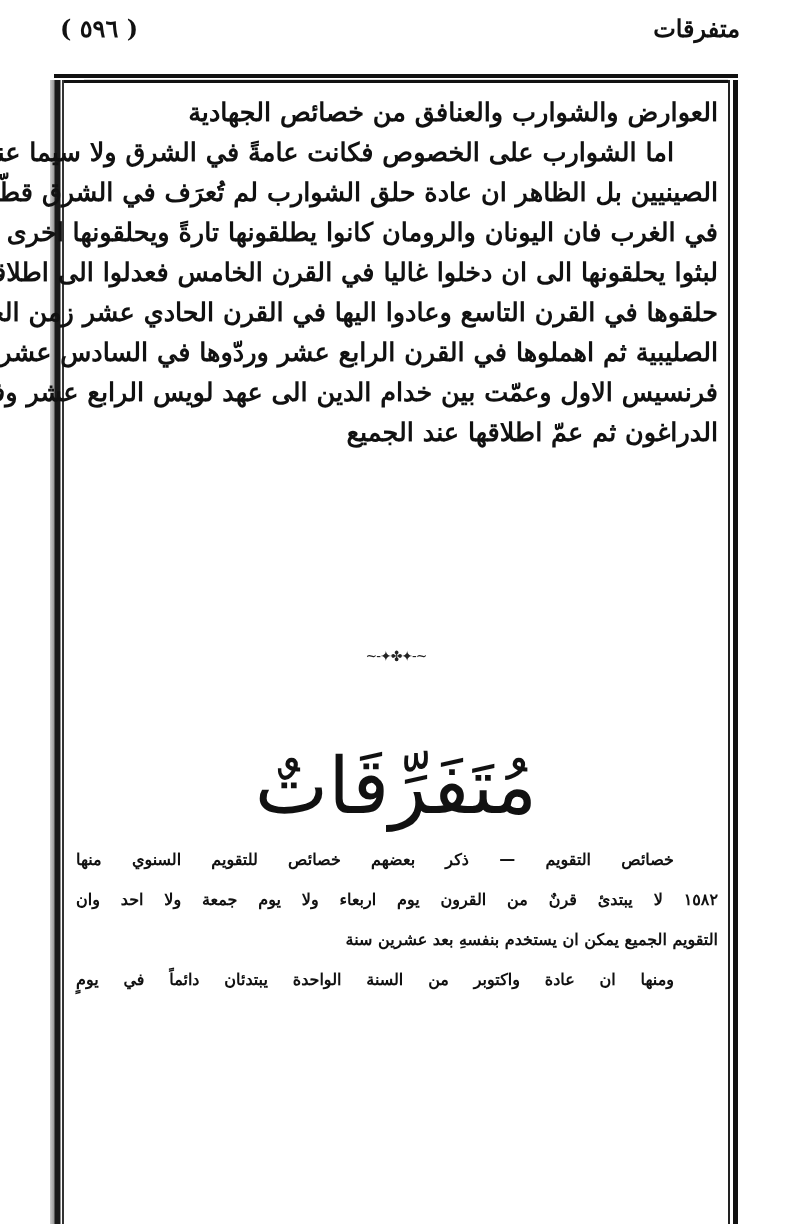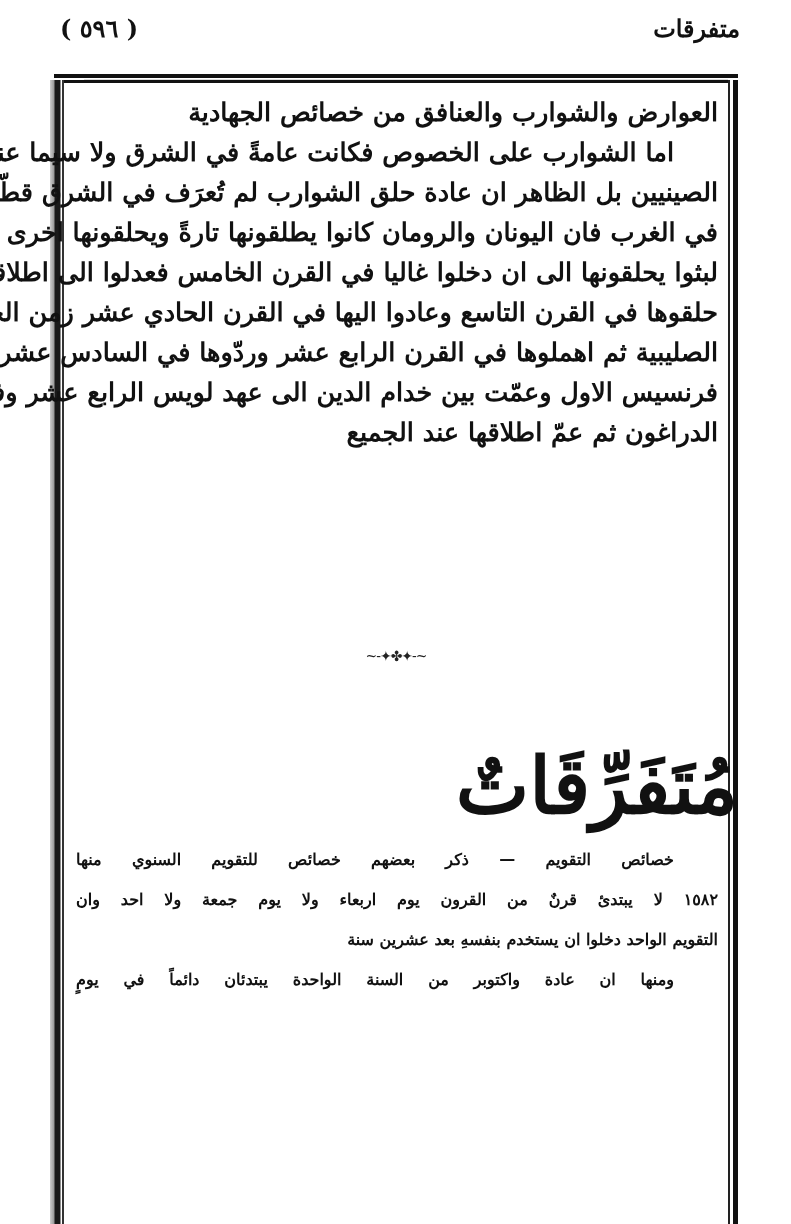--- a/index.html
+++ b/index.html
@@ -117,24 +117,25 @@
       text-align: center;
       font-size: 14px;
       color: #222;
       letter-spacing: -1px;
     }
     .section-title {
       position: absolute;
       left: 0;
       right: 0;
       top: 610px;
+      text-align: center;
       direction: rtl;
       font-family: "DejaVu Serif", serif;
       font-size: 78px;
-      font-weight: bold;
+      font-weight: normal;
       line-height: 100px;
       color: #111;
     }
     .section-body {
       position: absolute;
       left: 22px;
       right: 20px;
       top: 766px;
       direction: rtl;
       font-size: 16px;
@@ -168,16 +169,16 @@
     <span class="line last">الدراغون ثم عمّ اطلاقها عند الجميع</span>
   </div>
 
   <div class="ornament">~‑✦✤✦‑~</div>
 
   <h1 class="section-title">مُتَفَرِّقَاتٌ</h1>
 
   <div class="section-body">
     <span class="line indent">خصائص التقويم — ذكر بعضهم خصائص للتقويم السنوي منها</span>
     <span class="line">١٥٨٢ لا يبتدئ قرنٌ من القرون يوم اربعاء ولا يوم جمعة ولا احد وان</span>
-    <span class="line last">التقويم الواحد دخلوا ان يستخدم بنفسهِ بعد عشرين سنة</span>
+    <span class="line last">التقويم الجميع يمكن ان يستخدم بنفسهِ بعد عشرين سنة</span>
     <span class="line indent">ومنها ان عادة واكتوبر من السنة الواحدة يبتدئان دائماً في يومٍ</span>
   </div>
 </div>
 
 </body></html>

